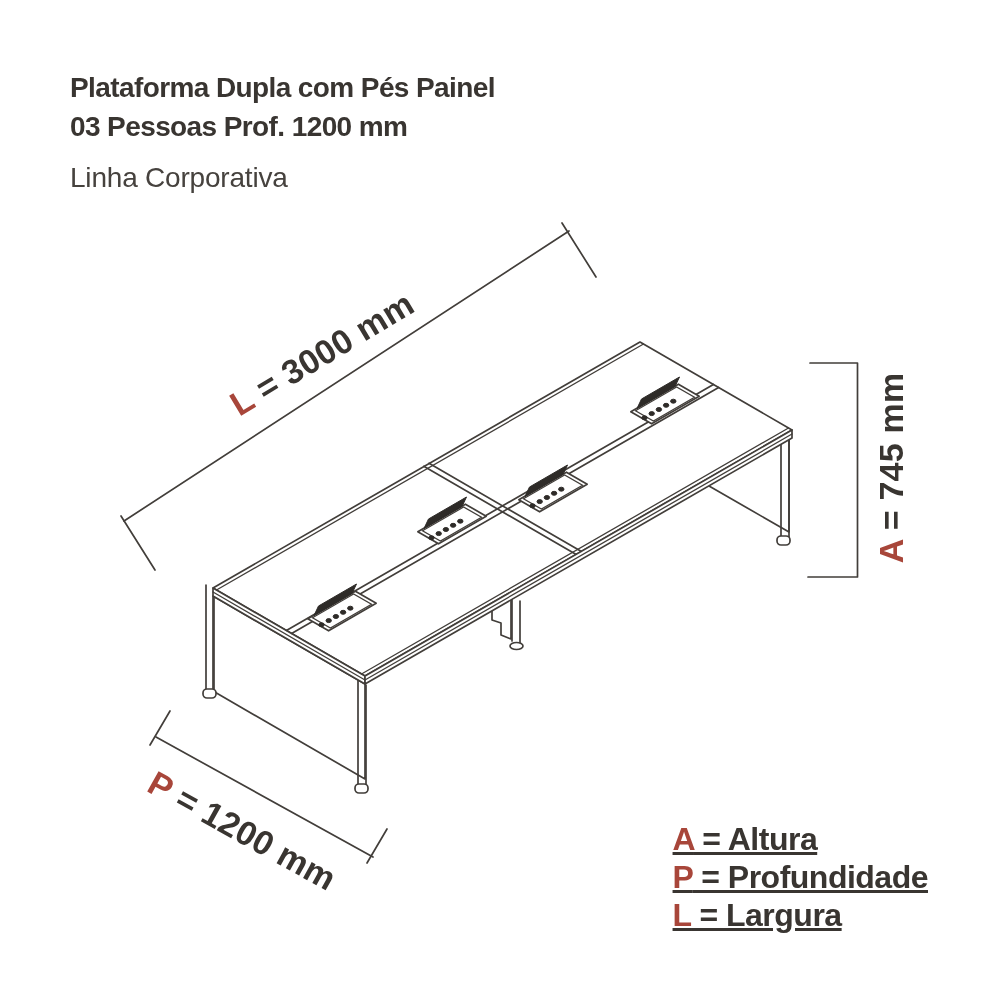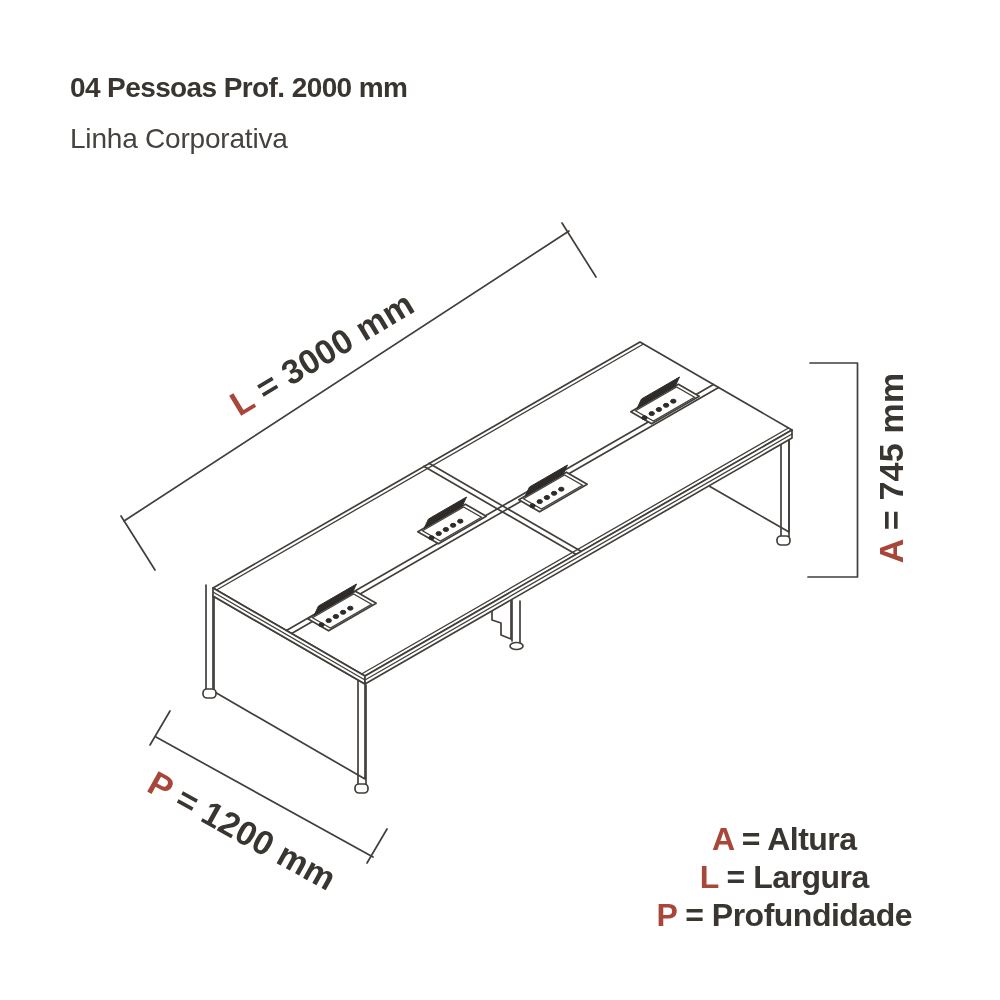--- a/index.html
+++ b/index.html
@@ -15,21 +15,21 @@
   
   .dim-label{
     position:absolute;font-weight:700;font-size:34px;color:#393531;
     white-space:nowrap;letter-spacing:0.2px;
   }
   .dim-letter{color:#a8463a;}
   .dim-l{left:322px;top:354px;transform:translate(-50%,-50%) rotate(-31deg);}
   .dim-p{left:242px;top:831px;transform:translate(-50%,-50%) rotate(29deg);}
   .dim-a{left:891px;top:468px;transform:translate(-50%,-50%) rotate(-90deg);}
   
-  .legend{right:88px;top:820px;text-align:center;color:#393531;}
+  .legend{right:72px;top:820px;text-align:left;color:#393531;text-decoration:underline;}
   .legend-line{font-size:32px;font-weight:700;line-height:38px;letter-spacing:-0.5px;white-space:nowrap;}
   svg{position:absolute;left:0;top:0;}
   .ln{fill:none;stroke:#423e3a;stroke-width:1.7;stroke-linecap:round;stroke-linejoin:round;}
   .fw{fill:#ffffff;stroke:#423e3a;stroke-width:1.7;stroke-linejoin:round;}
   .thin{fill:none;stroke:#423e3a;stroke-width:1.3;stroke-linecap:round;}
   .dark{fill:#2e2b28;stroke:#2e2b28;stroke-width:1;}
 </style>
 </head>
 <body>
 
@@ -132,27 +132,28 @@
       <ellipse class="dark" cx="-20.5" cy="13.8" rx="2.7" ry="2"></ellipse>
       <ellipse class="dark" cx="-13.3" cy="9.6" rx="2.7" ry="2"></ellipse>
       <ellipse class="dark" cx="-6.1" cy="5.5" rx="2.7" ry="2"></ellipse>
       <ellipse class="dark" cx="1.1" cy="1.3" rx="2.7" ry="2"></ellipse>
       <ellipse class="dark" cx="8.3" cy="-2.8" rx="2.7" ry="2"></ellipse>
     </g>
   </g>
 </svg>
 
 <div class="abs title-block">
-  <div class="title-line">04 Pessoas Prof. 2000 mm</div>
+  <div class="title-line">Plataforma Dupla com Pés Painel</div>
+  <div class="title-line">03 Pessoas Prof. 1200 mm</div>
   <div class="title-line light">Linha Corporativa</div>
 </div>
 
 <div class="dim-label dim-l"><span class="dim-letter">L</span><span> = 3000 mm</span></div>
 
 <div class="dim-label dim-a"><span class="dim-letter">A</span><span> = 745 mm</span></div>
 
 <div class="dim-label dim-p"><span class="dim-letter">P</span><span> = 1200 mm</span></div>
 
 <div class="abs legend">
   <div class="legend-line"><span class="dim-letter">A</span><span> = Altura</span></div>
+  <div class="legend-line"><span class="dim-letter">P</span><span> = Profundidade</span></div>
   <div class="legend-line"><span class="dim-letter">L</span><span> = Largura</span></div>
-  <div class="legend-line"><span class="dim-letter">P</span><span> = Profundidade</span></div>
 </div>
 
 </body></html>

